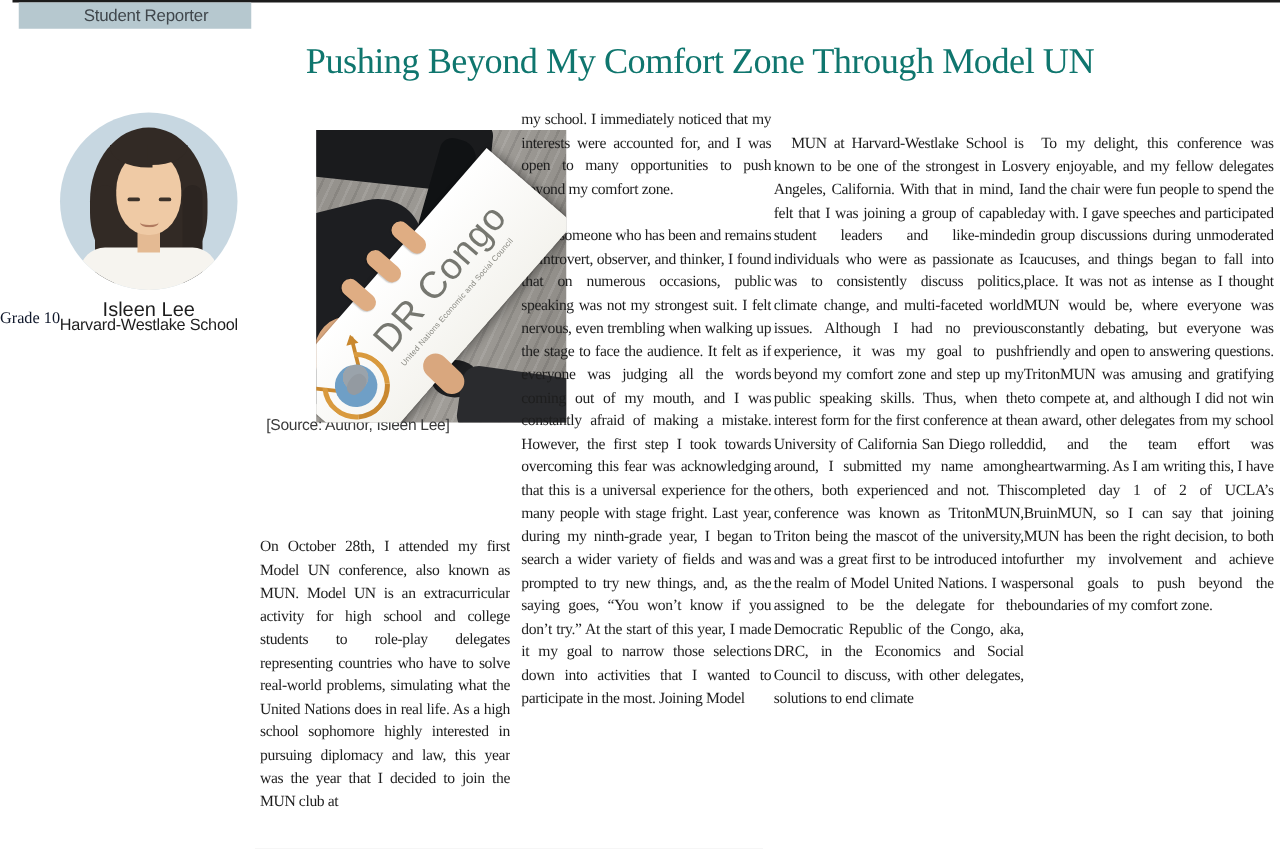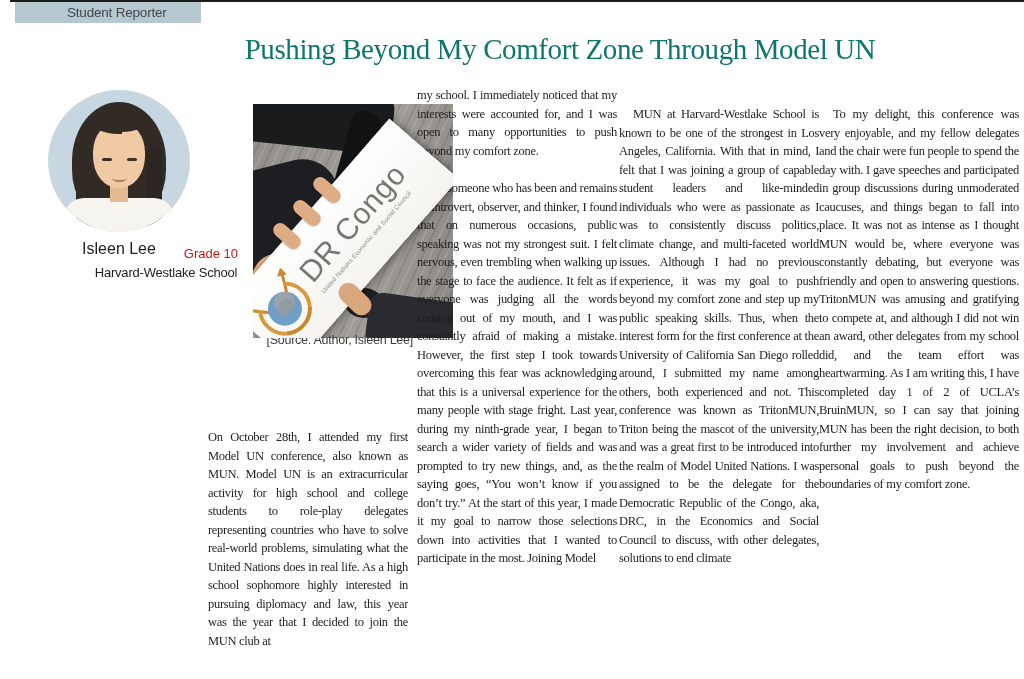--- a/index.html
+++ b/index.html
@@ -31,23 +31,23 @@
           border-radius:46% 46% 48% 48%;}
   .avatar .fringe-l{position:absolute;left:40px;top:26px;width:34px;height:18px;background:#322a25;
           border-radius:0 0 0 90%;}
   .avatar .fringe-r{position:absolute;left:70px;top:26px;width:32px;height:16px;background:#322a25;
           border-radius:0 0 90% 0;}
   .avatar .eye{position:absolute;width:10px;height:3px;background:#3c322a;border-radius:2px;top:68px;}
   .avatar .eye.l{left:54px}.avatar .eye.r{left:79px}
   .avatar .mouth{position:absolute;left:64px;top:84px;width:15px;height:6px;border-bottom:2px solid #b07a5f;
           border-radius:50%;}
   .author-name{position:absolute;left:0;top:224px;width:238px;text-align:center;font-size:16px;color:#1d1d1d;margin-top:16px;}
-  .author-grade{position:absolute;left:0;top:246px;width:238px;text-align:right;font-size:13px;color:#b91c1c;}
-  .author-school{position:absolute;left:0;top:265px;width:238px;text-align:center;font-size:13px;color:#1d1d1d;
-          letter-spacing:-0.2px;padding-left:47px;}
+  .author-grade{position:absolute;left:0;top:246px;width:238px;text-align:left;font-size:13px;color:#0f172a;font-family:Liberation Serif, serif;}
+  .author-school{position:absolute;left:0;top:252px;width:238px;text-align:center;font-size:13px;color:#1d1d1d;
+          letter-spacing:-0.2px;}
   
   .photo{position:absolute;left:213px;top:88px;width:200px;height:234px;overflow:hidden;
          background:linear-gradient(100deg,#93908b,#a09d98 60%,#8c8984);}
   .photo .carpet{position:absolute;inset:0;
          background:repeating-linear-gradient(115deg,rgba(255,255,255,.10) 0 2px,transparent 2px 7px,
                     rgba(0,0,0,.09) 7px 9px,transparent 9px 14px);}
   .photo .bag-top{position:absolute;left:-12px;top:-14px;width:152px;height:58px;background:#1a1b1d;
          transform:rotate(6deg);border-radius:12px;}
   .photo .chair-leg{position:absolute;left:86px;top:6px;width:30px;height:112px;background:#101214;
          transform:rotate(16deg);border-radius:10px 14px 40% 40%;}
@@ -81,21 +81,21 @@
          border-radius:50% 40% 45% 45%;}
   .pl-text{display:flex;flex-direction:column;}
   .pl-title{font-size:30px;color:#767770;letter-spacing:0.5px;line-height:1;}
   .pl-sub{font-size:6.3px;color:#8b8b84;margin-top:4px;letter-spacing:0.2px;white-space:nowrap;}
   .finger{position:absolute;width:32px;height:14px;background:#dfad83;border-radius:8px;
          transform:rotate(41deg);z-index:4;box-shadow:0 1px 1px rgba(0,0,0,.2);}
   .finger.f1{left:18px;top:125px;}.finger.f2{left:38px;top:102px;}.finger.f3{left:58px;top:79px;}
   
   .caption{position:absolute;left:213px;top:331px;width:200px;font-size:12.5px;line-height:16px;
          color:#3a3a3a;letter-spacing:-0.25px;}
-  .caption .src{text-align:right;margin-top:1px;}
+  .caption .src{margin-top:1px;}
   
   .col{position:absolute;width:200px;font-family:"Liberation Serif",serif;font-size:12.5px;
        line-height:18.5px;color:#1e1e1e;text-align:justify;letter-spacing:-0.3px;overflow:hidden;}
   .col1{left:208px;top:428px;height:251px;font-family:Liberation Serif, serif;}
   .col2{left:417px;top:86px;height:593px;}
   .col3{left:619px;top:86px;height:593px;}
   .col4{left:819px;top:86px;height:593px;}
   .para{margin:0;}
   .para.new{margin-top:19px;text-indent:14px;}
 </style>

